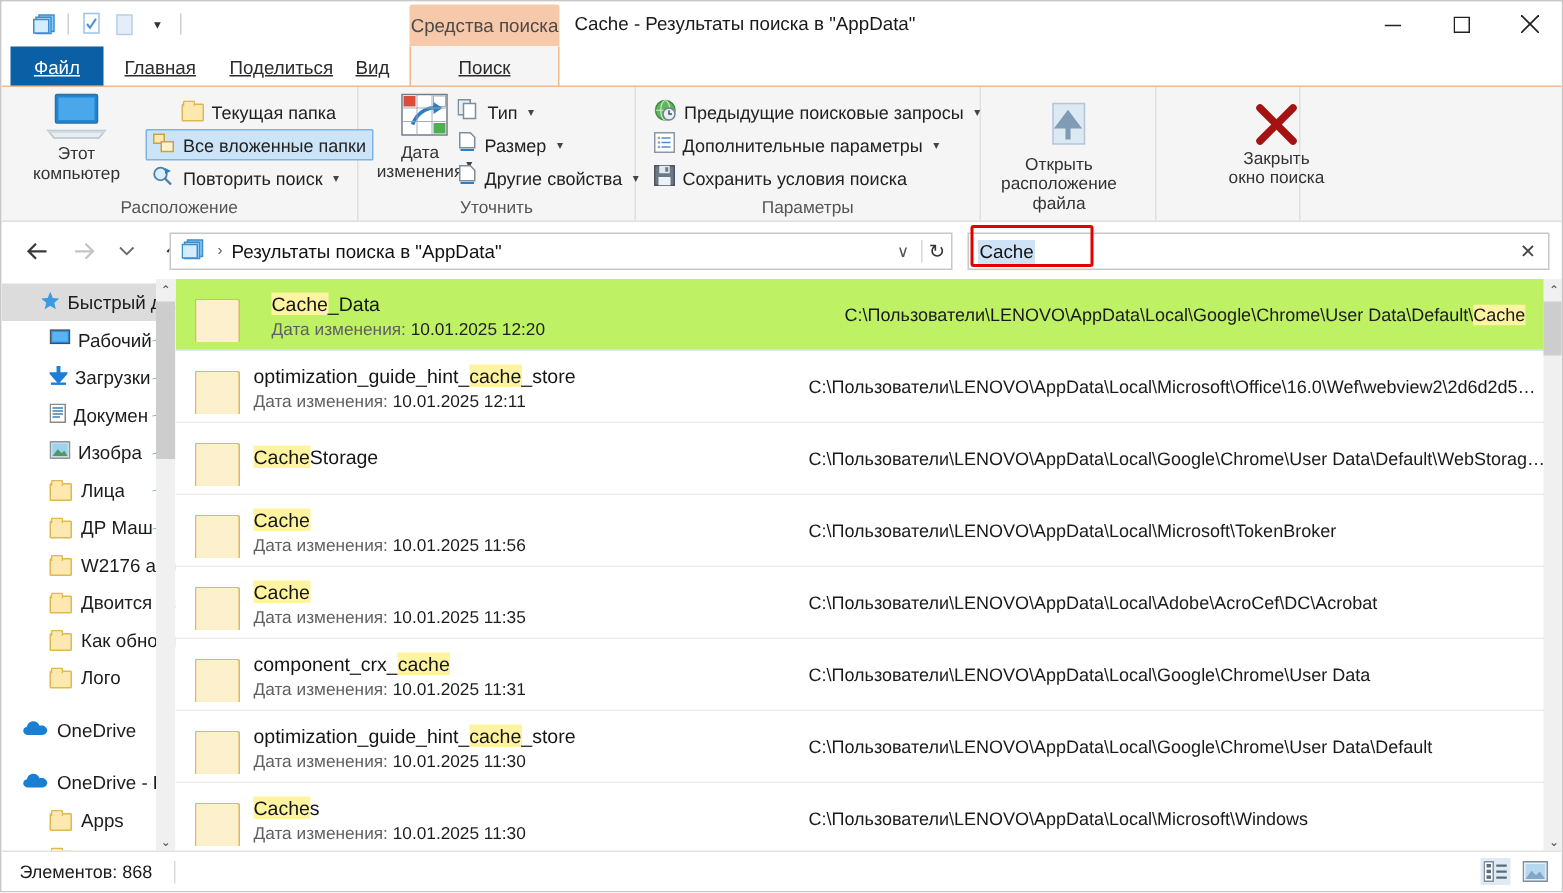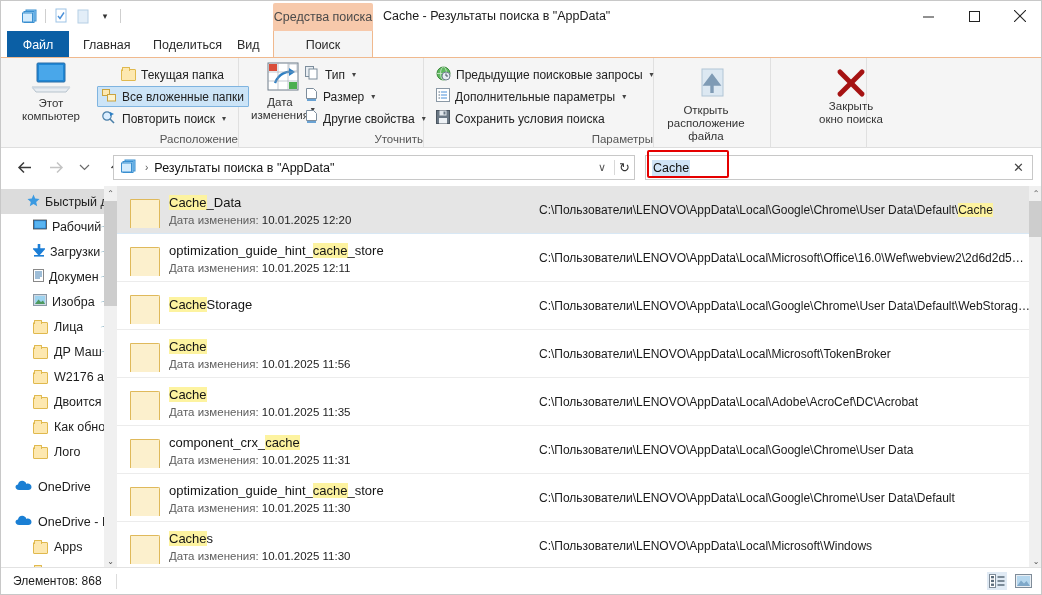--- a/index.html
+++ b/index.html
@@ -61,20 +61,21 @@
   
   .tabrow {
     position: absolute; top: 30px; left: 0; width: 1042px; height: 27px;
     background: #ffffff;
   }
   .tab {
     position: absolute; top: 0; height: 27px;
     display: flex; align-items: center; justify-content: center;
     font-size: 12.5px; color: #2b2b2b; padding: 14px 14px;
     white-space: nowrap;
+    text-decoration: underline;
   }
   .tab.file {
     left: 6px; width: 62px; background: #0b5fa5; color: #fff;
     justify-content: center;
   }
   .tab.glavnaya { left: 68px; }
   .tab.share { left: 138px; }
   .tab.view { left: 222px; }
   .tab.search {
     left: 272px; width: 100px;
@@ -102,21 +103,21 @@
     position: absolute; top: 57px; left: 0; width: 1042px; height: 90px;
     background: #f5f5f5;
     border-bottom: 1px solid #dedede;
   }
   .rgroup {
     position: absolute; top: 0; height: 90px;
     border-right: 1px solid #e0e0e0;
   }
   .rgroup-label {
     position: absolute; bottom: 3px; left: 0; width: 100%;
-    text-align: right; font-size: 11.5px; color: #555;
+    text-align: center; font-size: 11.5px; color: #555;
   }
   .big-btn {
     position: absolute; top: 3px;
     display: flex; flex-direction: column; align-items: center;
     width: 76px;
   }
   .big-btn .blabel {
     font-size: 11.5px; color: #333; text-align: center; line-height: 13px;
     margin-top: 2px;
   }
@@ -221,21 +222,21 @@
 
   
   .filelist {
     flex: 1; height: 383px; background: #ffffff; position: relative;
     overflow: hidden;
   }
   .row {
     position: relative; height: 48px; display: flex; align-items: center;
     border-bottom: 1px solid #ececec;
   }
-  .row.sel { background: #e5e5e5; border-bottom: 1px solid #d8e8f5; }
+  .row.sel { background: #bef264; border-bottom: 1px solid #d8e8f5; gap: 12px; }
   .row-icon {
     width: 52px; display: flex; align-items: center; justify-content: center;
     flex: 0 0 52px;
   }
   .fld {
     width: 26px; height: 22px; position: relative;
   }
   .fld .body {
     position: absolute; bottom: 0; left: 0; width: 26px; height: 18px;
     background: #fcf0cd; border: 1px solid #dfb95b; border-radius: 1px 2px 2px 2px;

